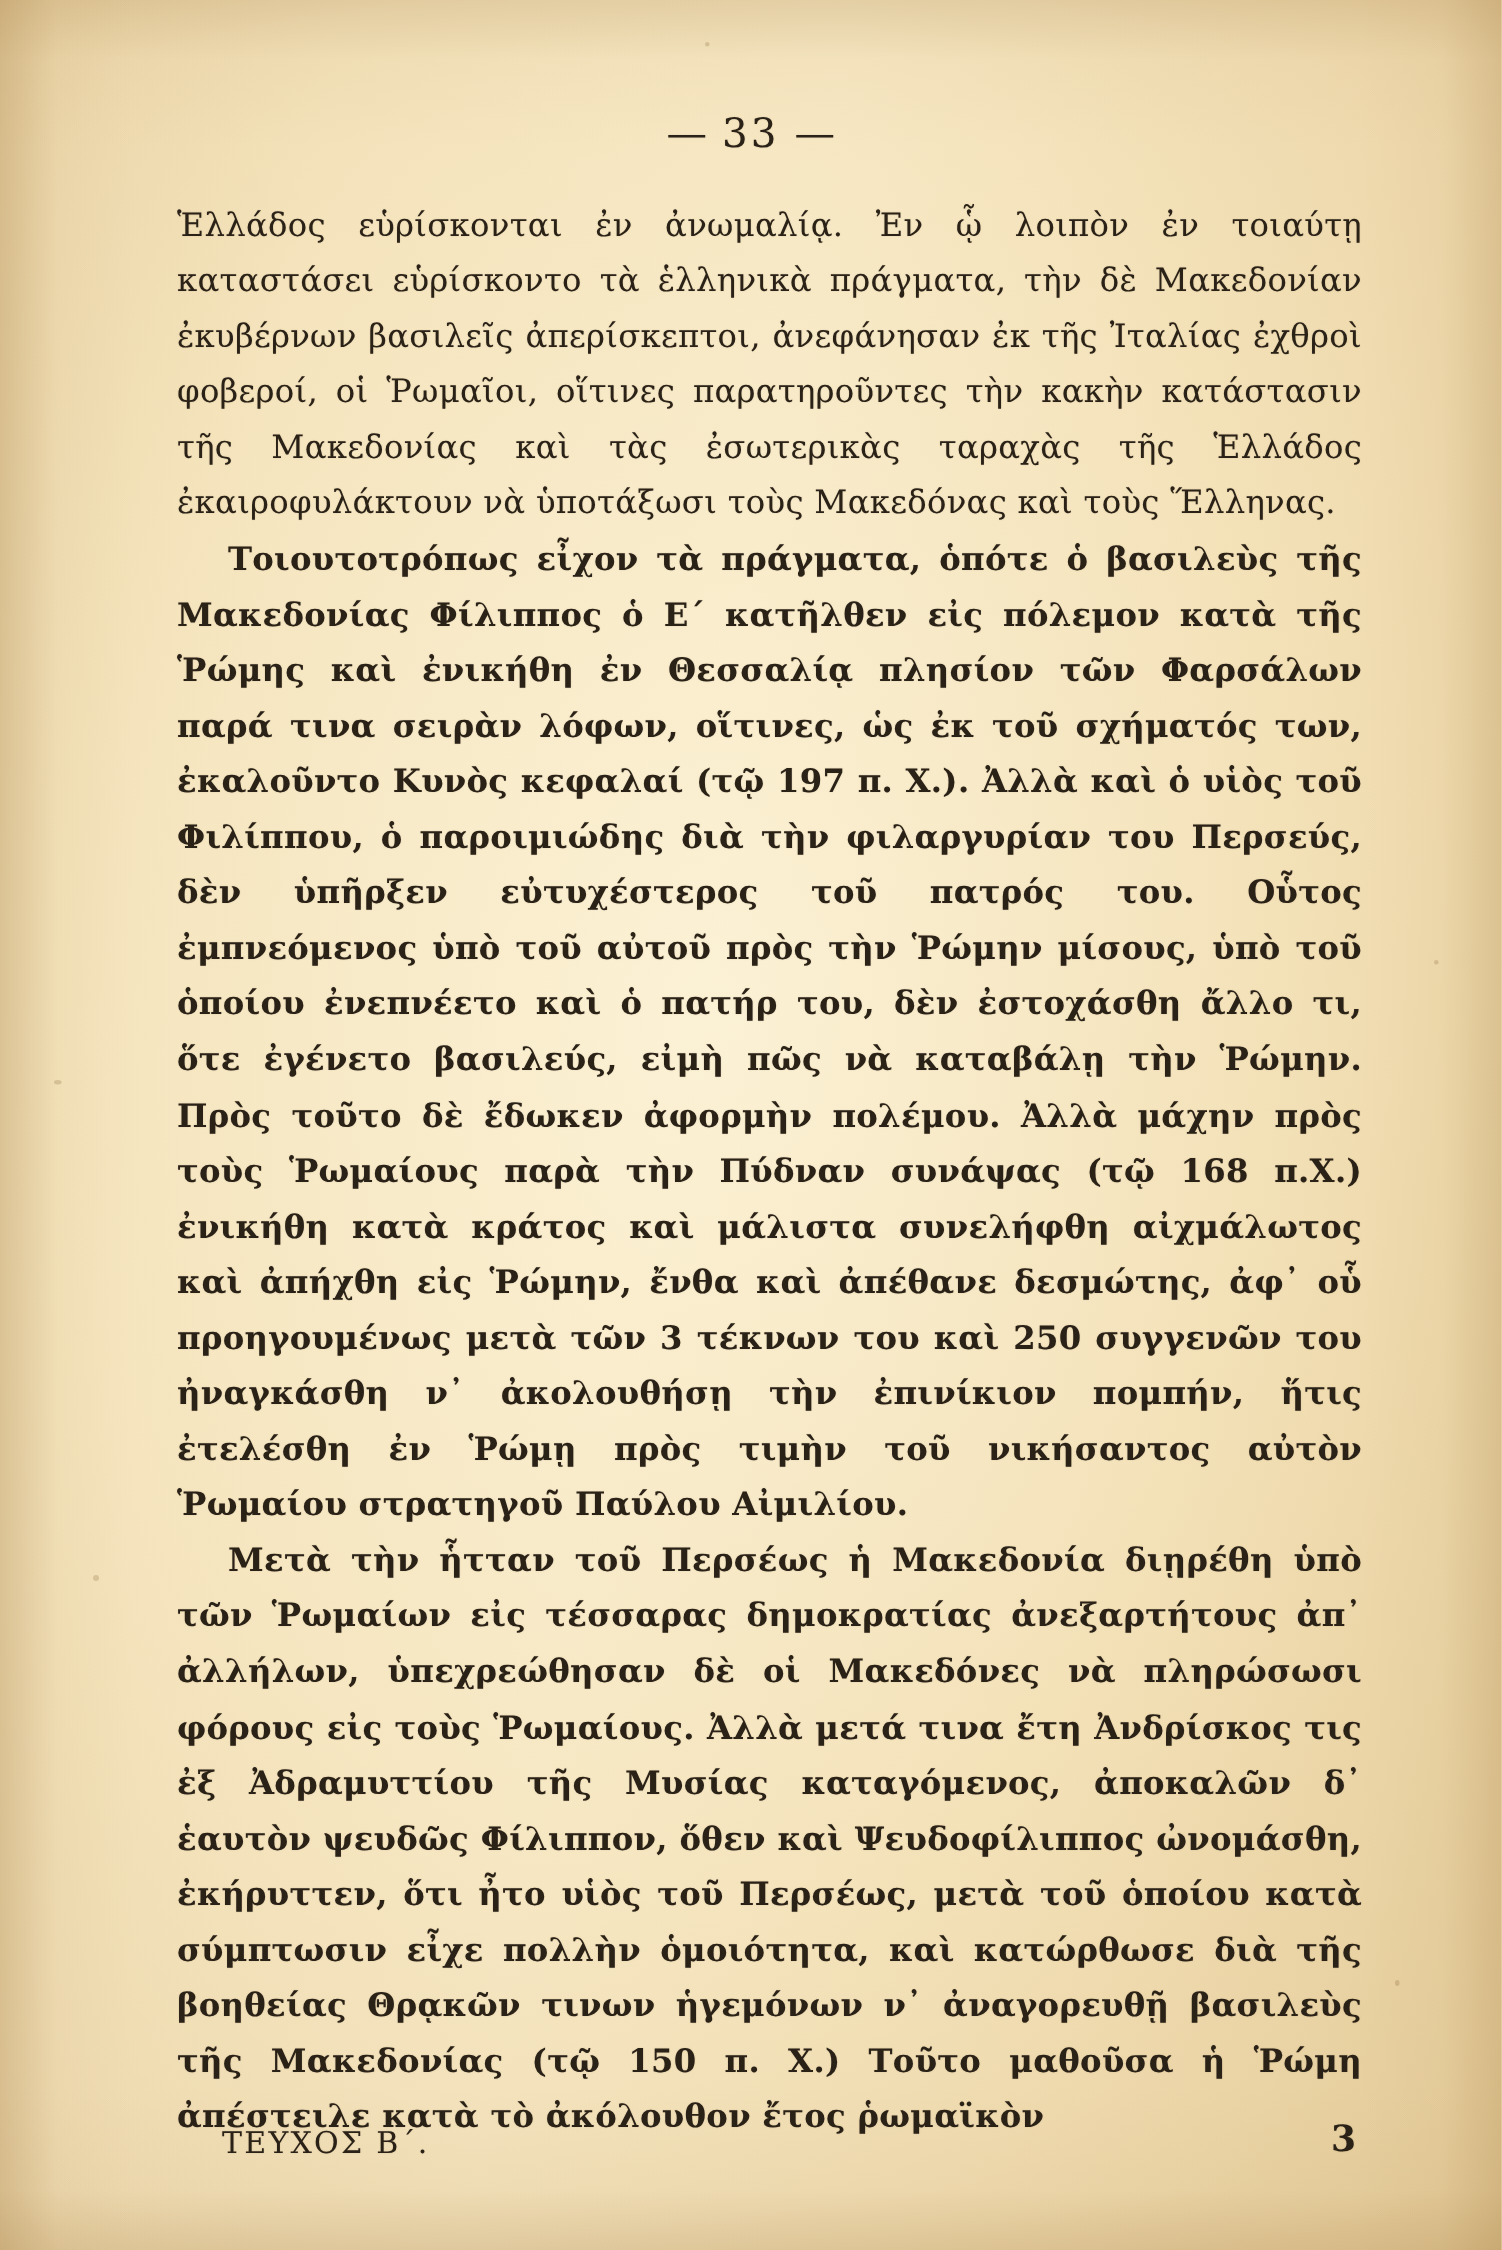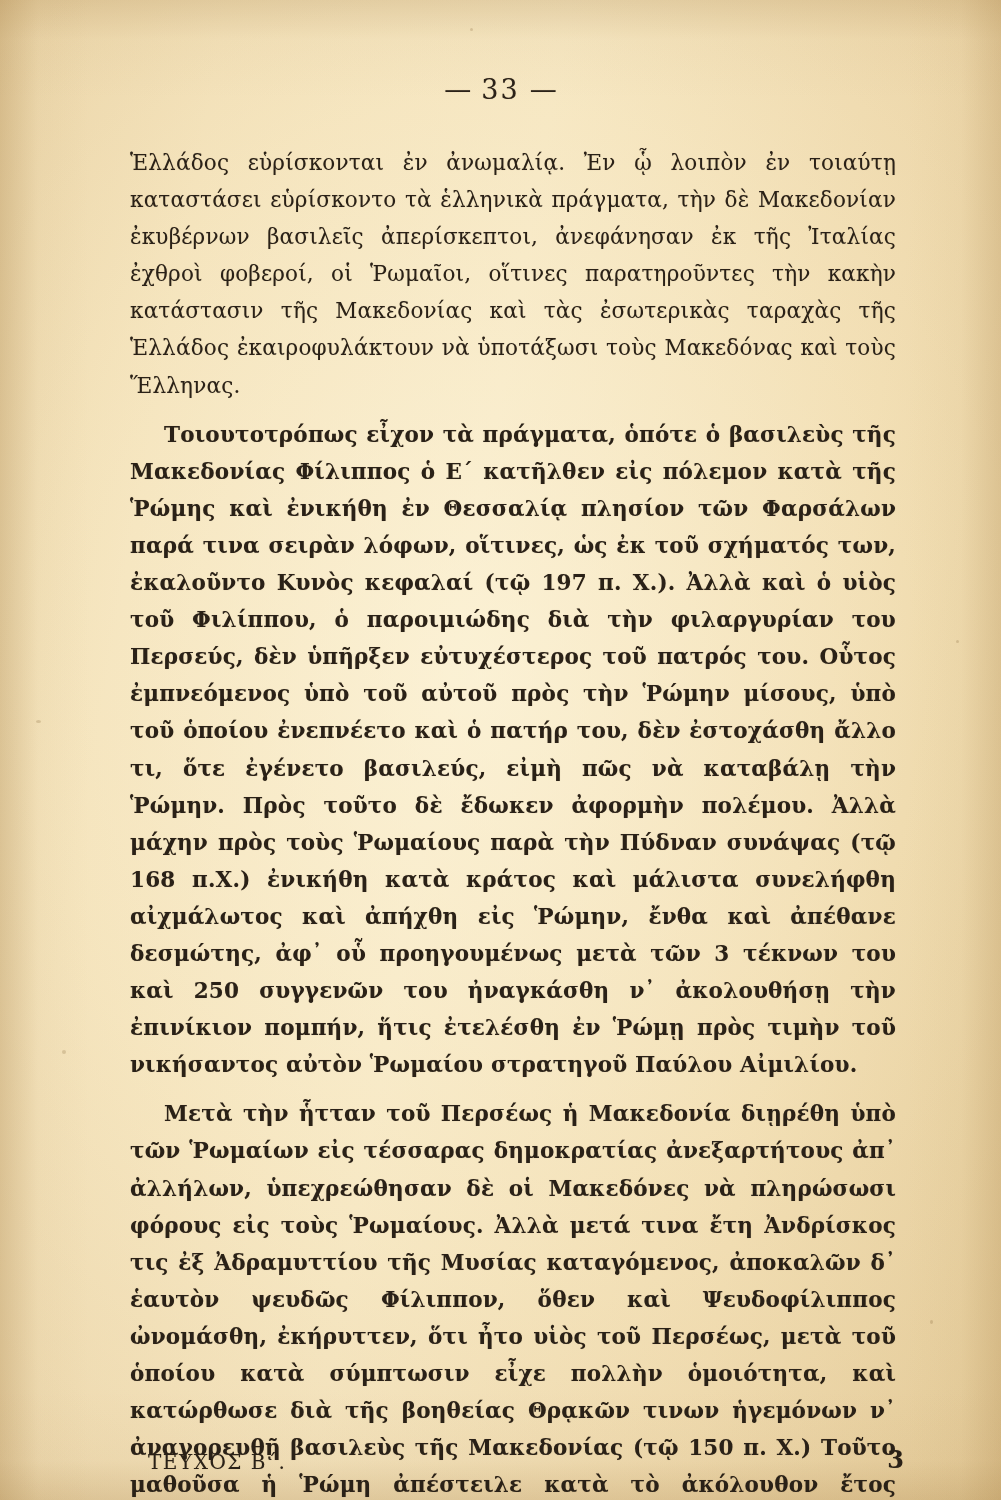--- a/index.html
+++ b/index.html
@@ -66,37 +66,37 @@
     position: absolute;
     left: 118px;
     top: 132px;
     width: 790px;
     color: #2a2117;
     font-size: 21.5px;
     line-height: 37.1px;
     font-family: "DejaVu Serif", serif;
   }
   .body-text p {
-    margin: 12px;
+    margin: 0;
     text-align: justify;
     text-justify: inter-word;
     letter-spacing: 0.2px;
   }
   .body-text p.indent {
     text-indent: 34px;
   }
   .body-text p + p {
     margin-top: 0px;
     font-weight: bold;
   }
 
   .footer {
     position: absolute;
     left: 118px;
-    bottom: 26px;
+    bottom: 60px;
     width: 790px;
     display: flex;
     justify-content: space-between;
     align-items: flex-end;
     color: #2a2117;
   }
   .footer .signature {
     font-size: 20px;
     letter-spacing: 1.5px;
     padding-left: 30px;

